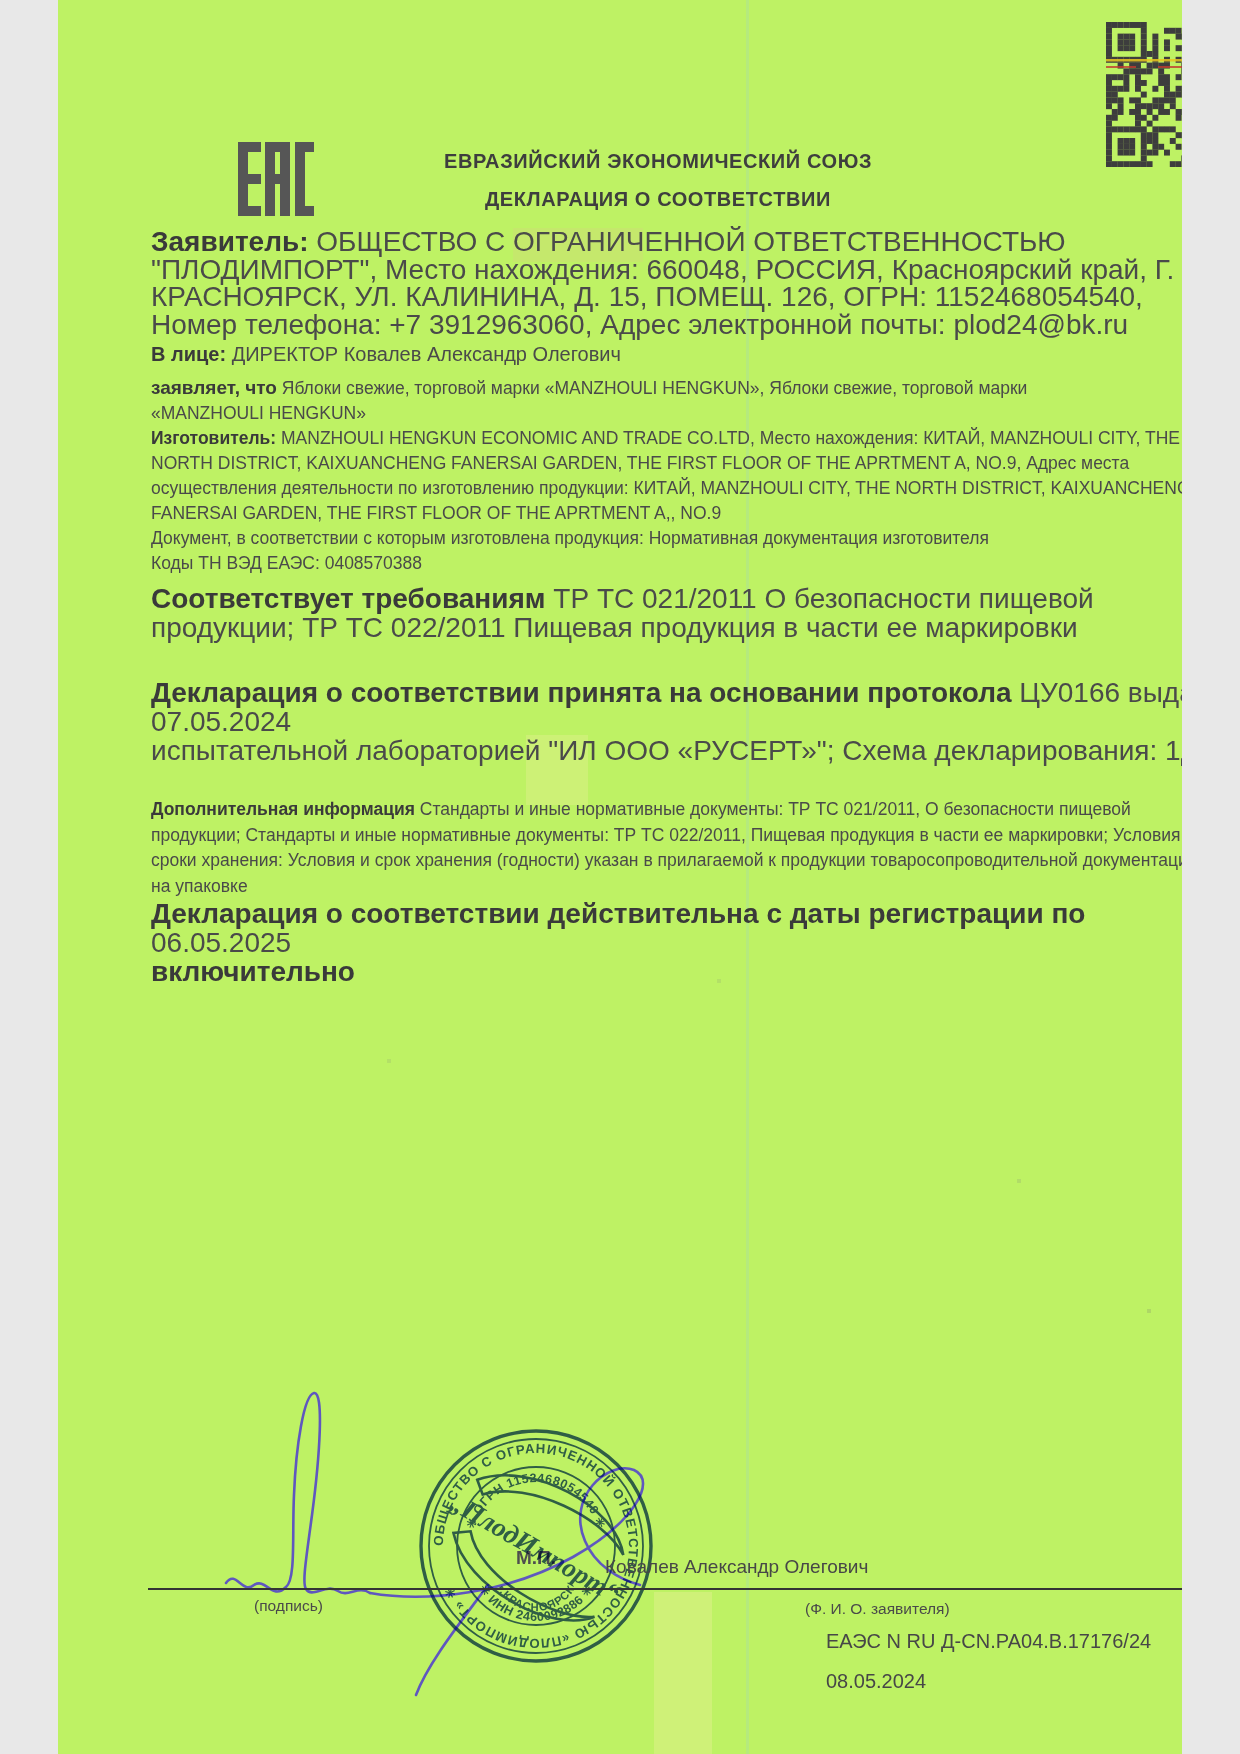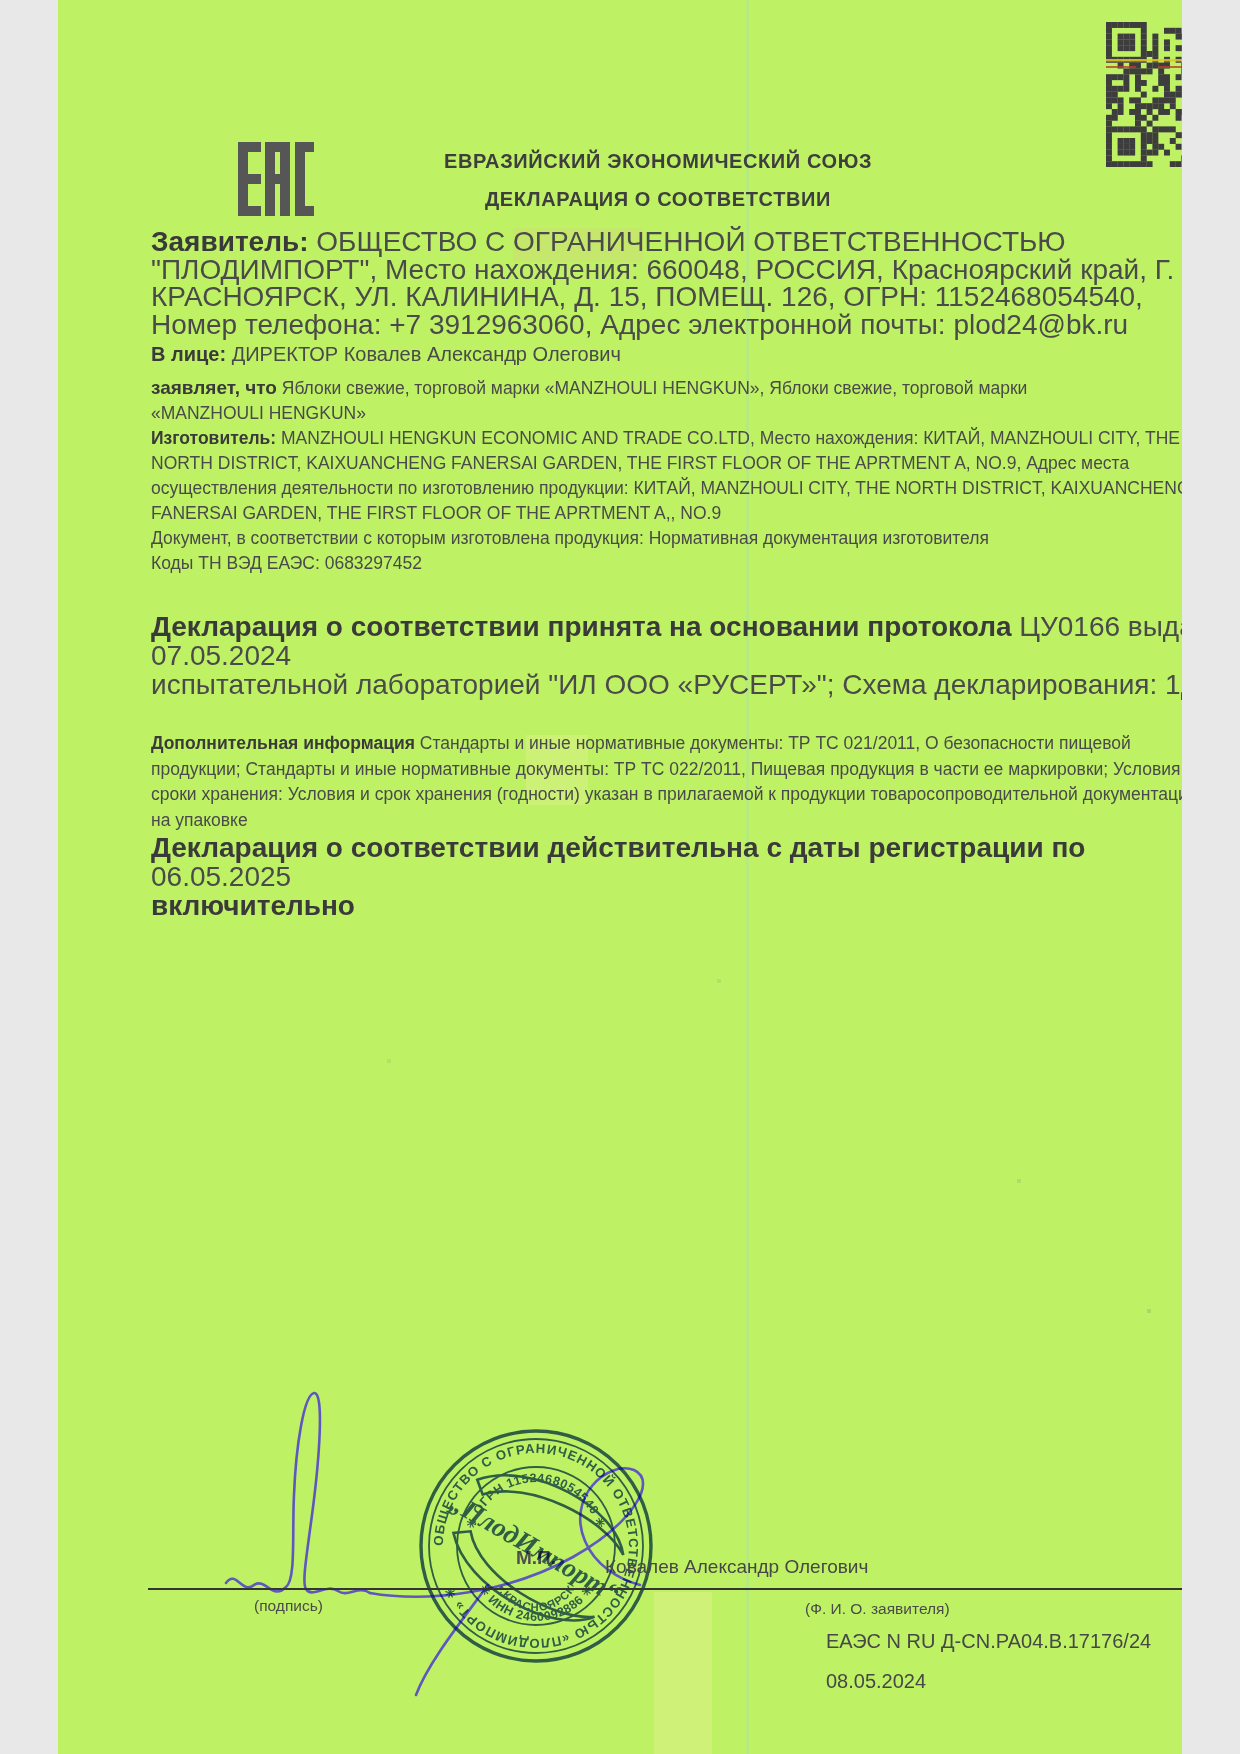--- a/index.html
+++ b/index.html
@@ -428,22 +428,23 @@
 
     <p class="fs-lg"><b>Заявитель:</b><span> ОБЩЕСТВО С ОГРАНИЧЕННОЙ ОТВЕТСТВЕННОСТЬЮ "ПЛОДИМПОРТ", Место нахождения: 660048, РОССИЯ,  Красноярский край, Г. КРАСНОЯРСК, УЛ. КАЛИНИНА, Д. 15, ПОМЕЩ. 126, ОГРН: 1152468054540, Номер телефона: +7 3912963060, Адрес электронной почты: plod24@bk.ru</span></p>
 
     <p class="p-inperson"><b>В лице:</b><span> ДИРЕКТОР Ковалев Александр Олегович</span></p>
 
     <p class="fs-sm p-declares"><b style="font-size:19px">заявляет, что</b><span>  Яблоки свежие, торговой марки «MANZHOULI HENGKUN», Яблоки свежие, торговой марки</span><br><span>«MANZHOULI HENGKUN»</span></p>
 
     <p class="fs-sm"><b>Изготовитель:</b><span> MANZHOULI HENGKUN ECONOMIC AND TRADE CO.LTD, Место нахождения: КИТАЙ, MANZHOULI CITY, THE NORTH DISTRICT, KAIXUANCHENG FANERSAI GARDEN, THE FIRST FLOOR OF THE APRTMENT A, NO.9, Адрес места осуществления деятельности по изготовлению продукции: КИТАЙ, MANZHOULI CITY, THE NORTH DISTRICT, KAIXUANCHENG FANERSAI GARDEN, THE FIRST FLOOR OF THE APRTMENT A,, NO.9</span></p>
 
     <p class="fs-sm">Документ, в соответствии с которым изготовлена продукция: Нормативная документация изготовителя</p>
-    <p class="fs-sm">Коды ТН ВЭД ЕАЭС: 0683297452</p>
-
+    <p class="fs-sm">Коды ТН ВЭД ЕАЭС: 0408570388</p>
+
+    <p class="fs-lg p-complies"><b>Соответствует требованиям</b><span>  ТР ТС 021/2011 О безопасности пищевой продукции; ТР ТС 022/2011 Пищевая продукция в части ее маркировки</span></p>
 
     <p class="fs-lg p-basis"><b>Декларация о соответствии принята на основании протокола</b><span> ЦУ0166 выдан 07.05.2024</span><br><span>испытательной лабораторией "ИЛ ООО «РУСЕРТ»"; Схема декларирования: 1д;</span></p>
 
     <p class="fs-sm p-additional"><b>Дополнительная информация</b><span> Стандарты и иные нормативные документы: ТР ТС 021/2011, О безопасности пищевой продукции; Стандарты и иные нормативные документы: ТР ТС 022/2011, Пищевая продукция в части ее маркировки; Условия и сроки хранения: Условия и срок хранения (годности) указан в прилагаемой к продукции товаросопроводительной документации и на упаковке</span></p>
 
     <p class="fs-lg p-validity"><b>Декларация о соответствии действительна с даты регистрации по</b><span> 06.05.2025</span><br><b>включительно</b></p>
   </div>
 
   <svg class="sig-svg" width="520" height="345" viewBox="0 0 520 345">
     <g fill="none" stroke="#5a4fc4" stroke-width="2.6" stroke-linecap="round" opacity=".95">

